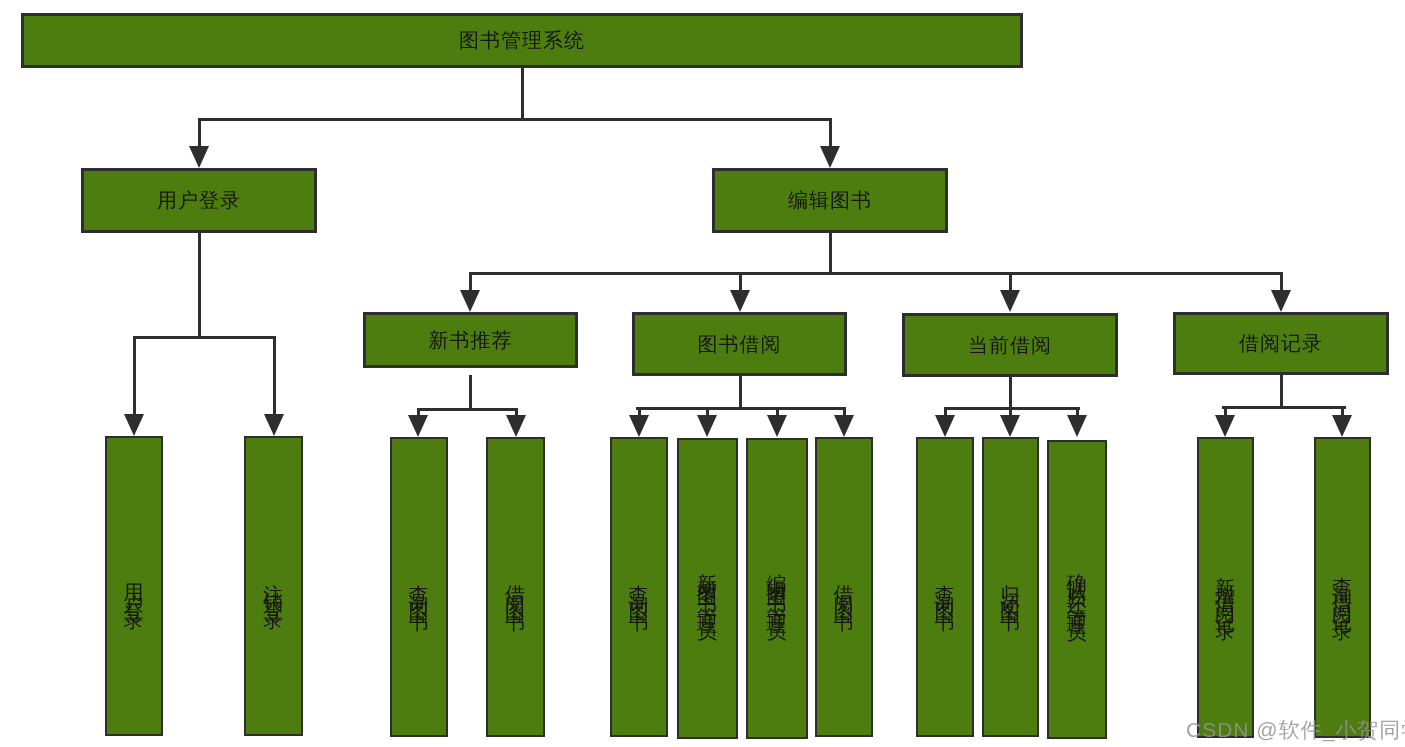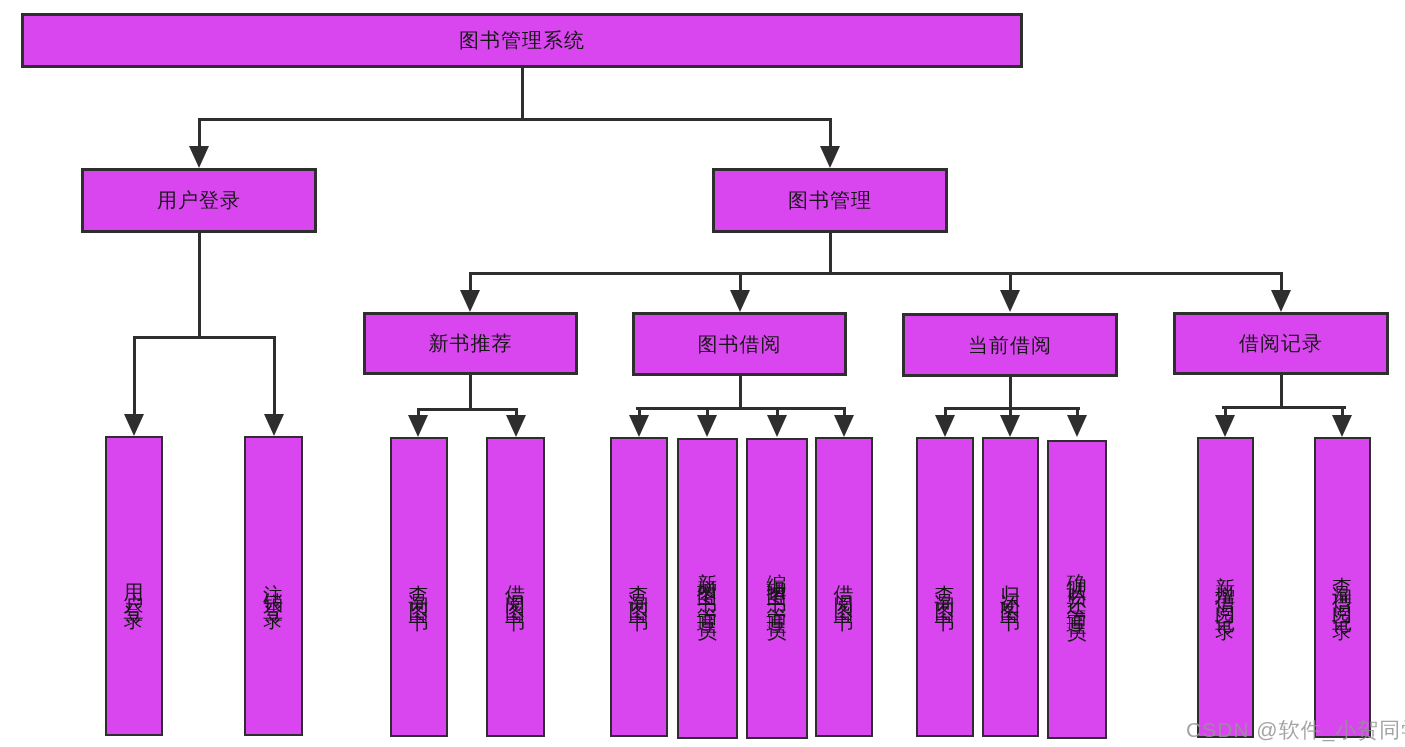--- a/index.html
+++ b/index.html
@@ -2,21 +2,21 @@
 <html><head>
 <meta charset="utf-8">
 <style>
   html,body{margin:0;padding:0;background:#fff;}
   .canvas{
     position:relative;width:1405px;height:747px;background:#ffffff;
     font-family:"Liberation Sans","DejaVu Sans",sans-serif;
     overflow:hidden;
   }
   .box{
-    position:absolute;box-sizing:border-box;background:#d946ef;
+    position:absolute;box-sizing:border-box;background:#4d7c0f;
     border:3px solid #2e2e2e;color:#161616;
     display:flex;align-items:center;justify-content:center;
   }
   .box.h{font-size:20px;letter-spacing:1px;}
   .box.v{
     border-width:2.5px;font-size:20px;
     writing-mode:vertical-rl;text-orientation:mixed;letter-spacing:9px;
     line-height:1.1;text-align:center;
   }
   .vl{position:absolute;width:3px;background:#2e2e2e;}
@@ -45,21 +45,21 @@
   <div class="hl" style="left:197.5px;top:118px;width:634px;"></div>
   <div class="vl" style="left:197.5px;top:118px;height:30px;"></div>
   <div class="ah" style="left:189px;top:146px;"></div>
   <div class="vl" style="left:828.5px;top:118px;height:30px;"></div>
   <div class="ah" style="left:820px;top:146px;"></div>
 
   <div class="box h" style="left:81px;top:168px;width:236px;height:65px;">
     <span>用户登录</span>
   </div>
   <div class="box h" style="left:712px;top:168px;width:236px;height:65px;">
-    <span>图书管理</span>
+    <span>编辑图书</span>
   </div>
 
   <div class="vl" style="left:197.5px;top:233px;height:106px;"></div>
   <div class="hl" style="left:132.5px;top:336px;width:143px;"></div>
   <div class="vl" style="left:132.5px;top:336px;height:80px;"></div>
   <div class="ah" style="left:124px;top:414px;"></div>
   <div class="vl" style="left:272.5px;top:336px;height:80px;"></div>
   <div class="ah" style="left:264px;top:414px;"></div>
 
   <div class="box v" style="left:105px;top:436px;width:58px;height:300px;">
@@ -73,21 +73,21 @@
   <div class="hl" style="left:468.5px;top:272px;width:814px;"></div>
   <div class="vl" style="left:468.5px;top:272px;height:20px;"></div>
   <div class="ah" style="left:460px;top:290px;"></div>
   <div class="vl" style="left:738.5px;top:272px;height:20px;"></div>
   <div class="ah" style="left:730px;top:290px;"></div>
   <div class="vl" style="left:1008.5px;top:272px;height:20px;"></div>
   <div class="ah" style="left:1000px;top:290px;"></div>
   <div class="vl" style="left:1279.5px;top:272px;height:20px;"></div>
   <div class="ah" style="left:1271px;top:290px;"></div>
 
-  <div class="box h" style="left:363px;top:312px;width:215px;height:63px;">
+  <div class="box h" style="left:363px;top:312px;width:215px;height:56px;">
     <span>新书推荐</span>
   </div>
   <div class="box h" style="left:632px;top:312px;width:215px;height:64px;font-family:Liberation Serif, serif;">
     <span>图书借阅</span>
   </div>
   <div class="box h" style="left:1173px;top:312px;width:216px;height:63px;">
     <span>借阅记录</span>
   </div>
   <div class="box h" style="left:902px;top:313px;width:216px;height:64px;">
     <span>当前借阅</span>

